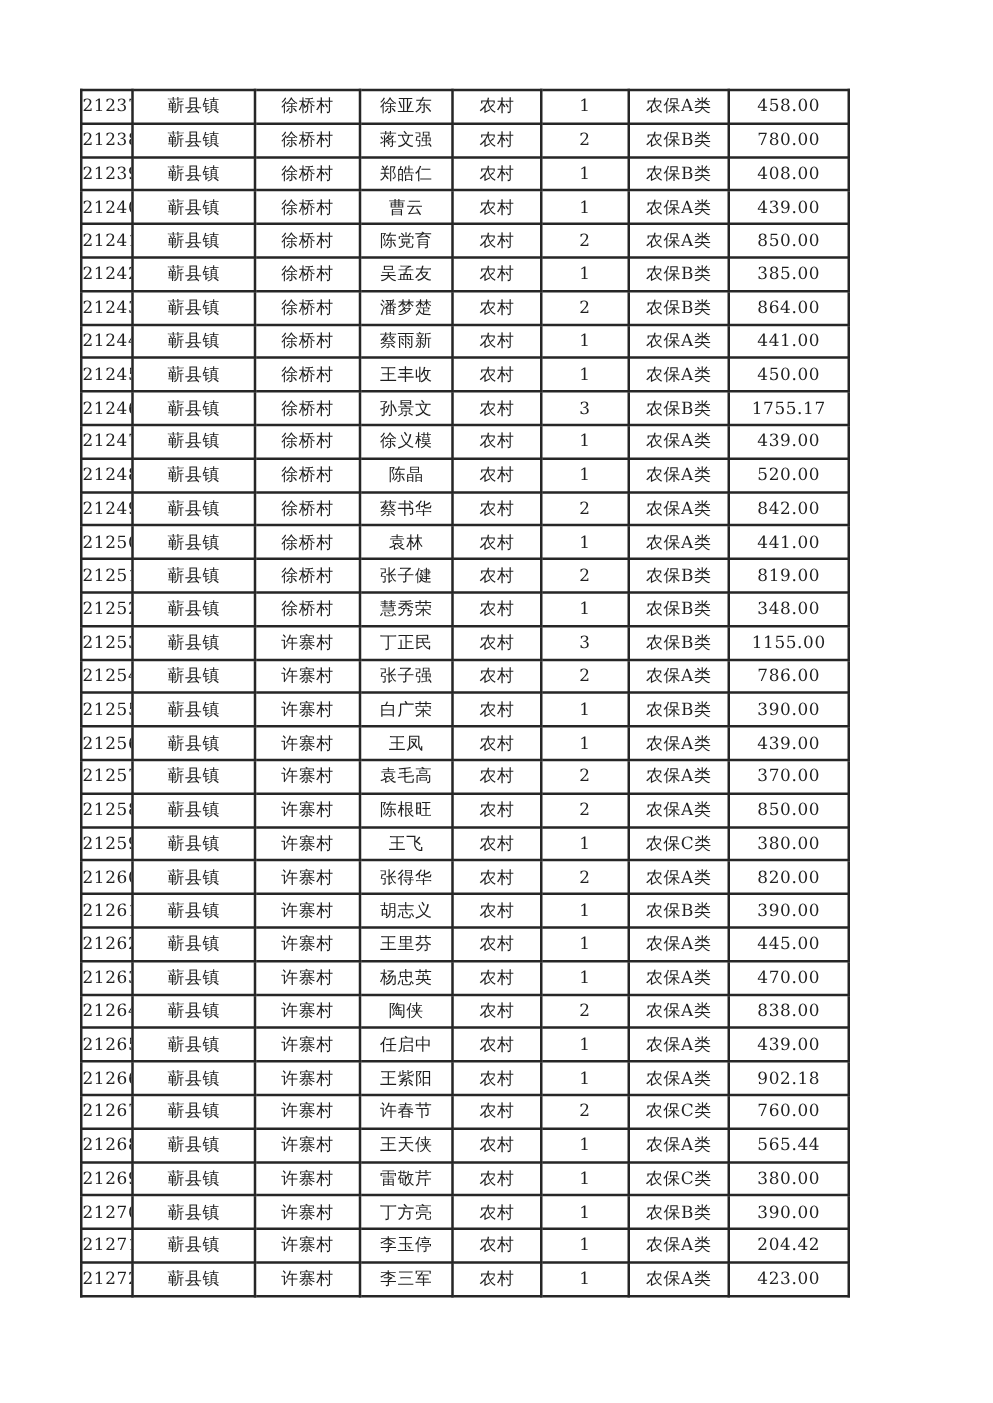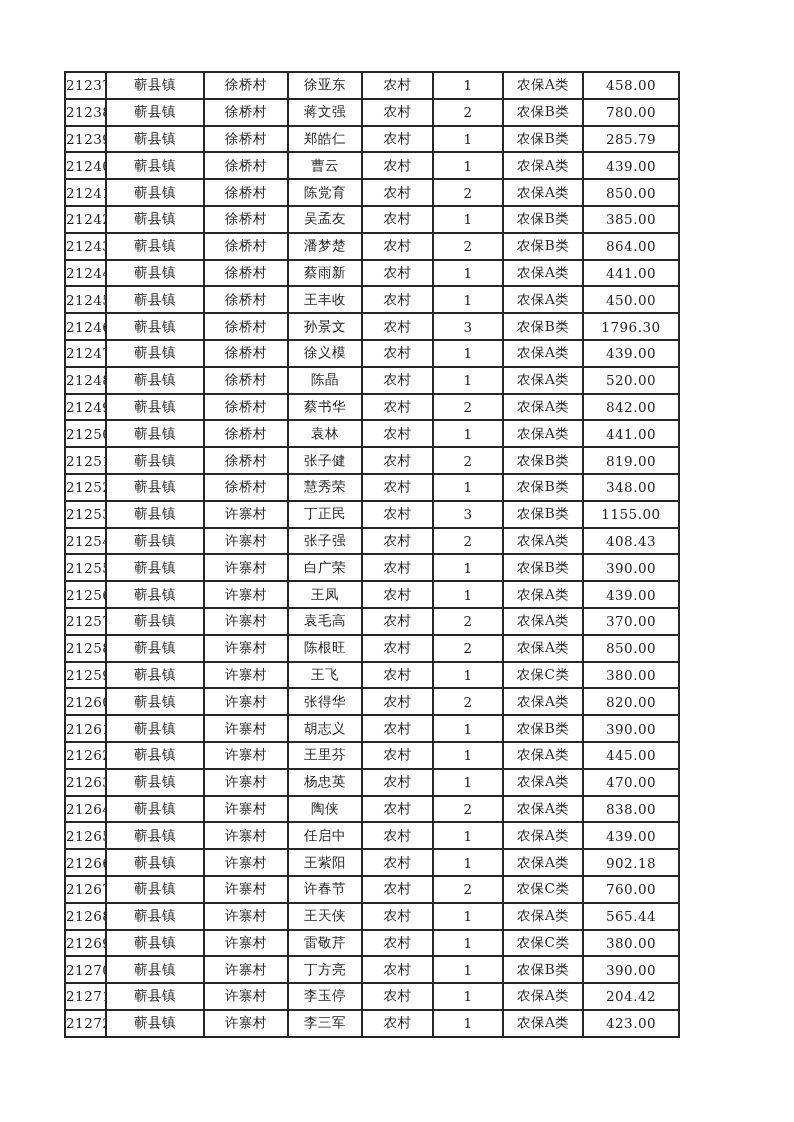--- a/index.html
+++ b/index.html
@@ -84,21 +84,21 @@
     </tr>
 
     <tr>
       <td>21239</td>
       <td>蕲县镇</td>
       <td>徐桥村</td>
       <td>郑皓仁</td>
       <td>农村</td>
       <td>1</td>
       <td>农保B类</td>
-      <td>285.79</td>
+      <td>408.00</td>
     </tr>
 
     <tr>
       <td>21240</td>
       <td>蕲县镇</td>
       <td>徐桥村</td>
       <td>曹云</td>
       <td>农村</td>
       <td>1</td>
       <td>农保A类</td>
@@ -161,21 +161,21 @@
     </tr>
 
     <tr>
       <td>21246</td>
       <td>蕲县镇</td>
       <td>徐桥村</td>
       <td>孙景文</td>
       <td>农村</td>
       <td>3</td>
       <td>农保B类</td>
-      <td>1796.30</td>
+      <td>1755.17</td>
     </tr>
 
     <tr>
       <td>21247</td>
       <td>蕲县镇</td>
       <td>徐桥村</td>
       <td>徐义模</td>
       <td>农村</td>
       <td>1</td>
       <td>农保A类</td>
@@ -249,21 +249,21 @@
     </tr>
 
     <tr>
       <td>21254</td>
       <td>蕲县镇</td>
       <td>许寨村</td>
       <td>张子强</td>
       <td>农村</td>
       <td>2</td>
       <td>农保A类</td>
-      <td>408.43</td>
+      <td>786.00</td>
     </tr>
 
     <tr>
       <td>21255</td>
       <td>蕲县镇</td>
       <td>许寨村</td>
       <td>白广荣</td>
       <td>农村</td>
       <td>1</td>
       <td>农保B类</td>

